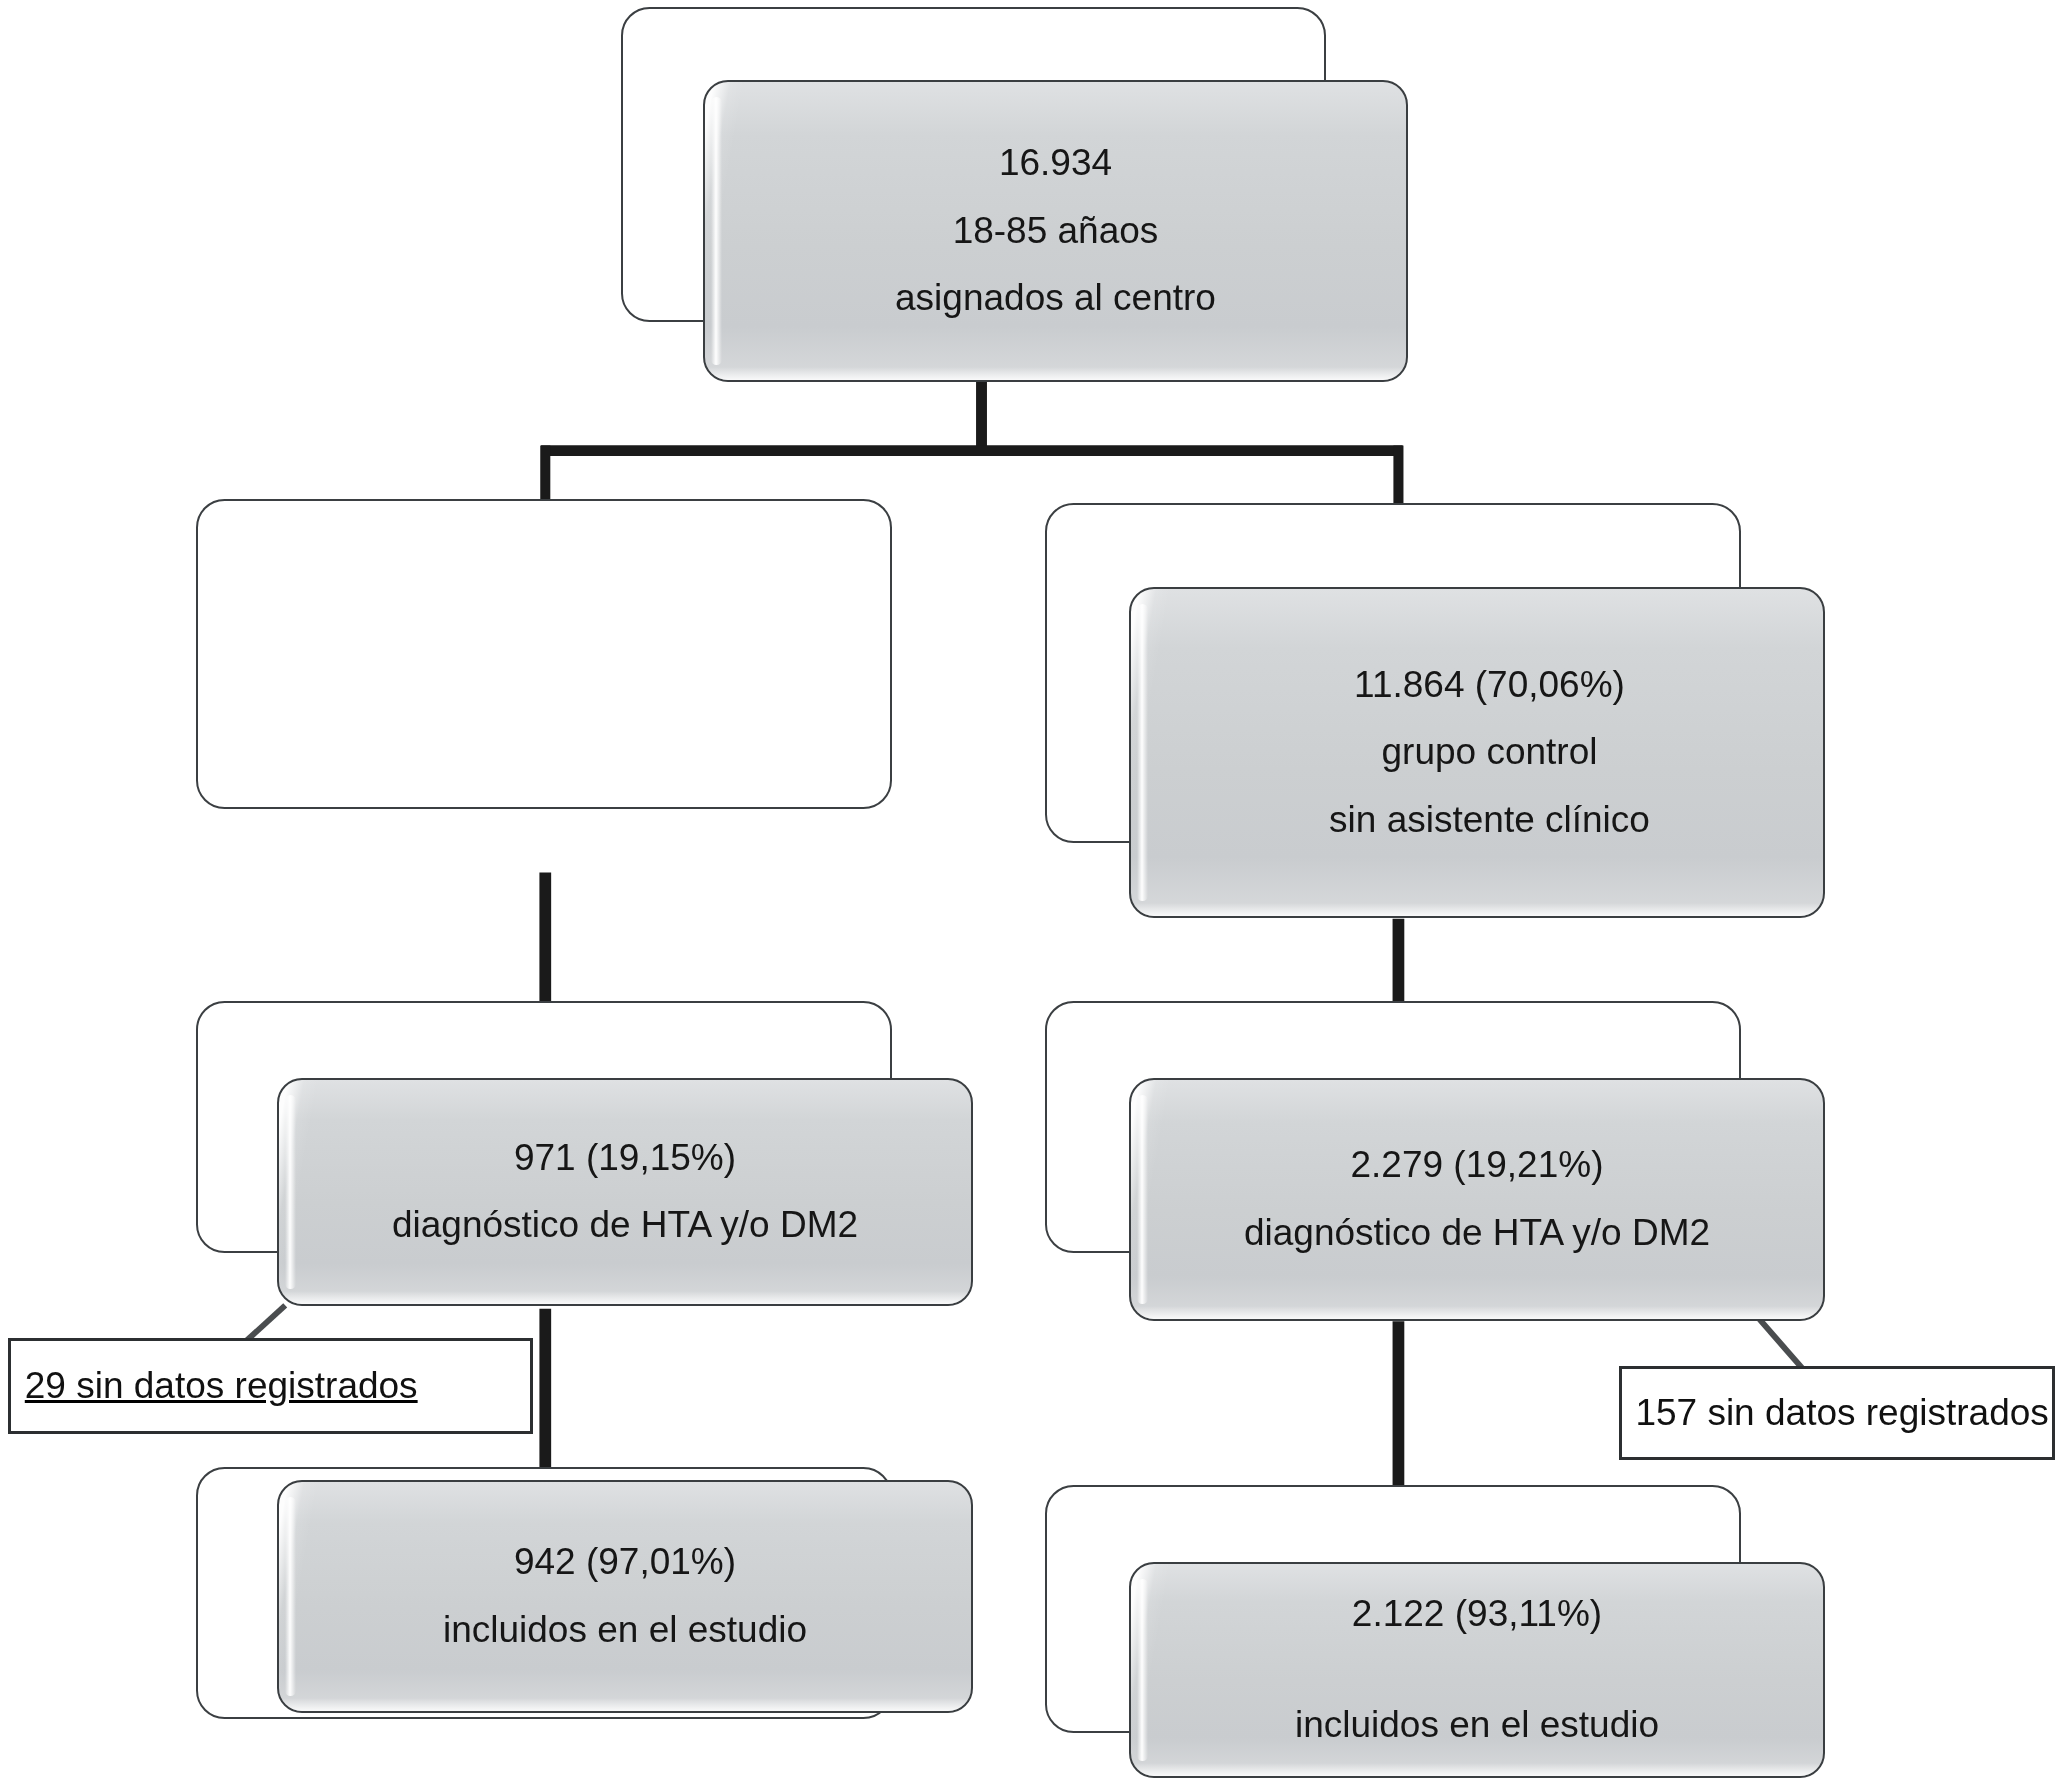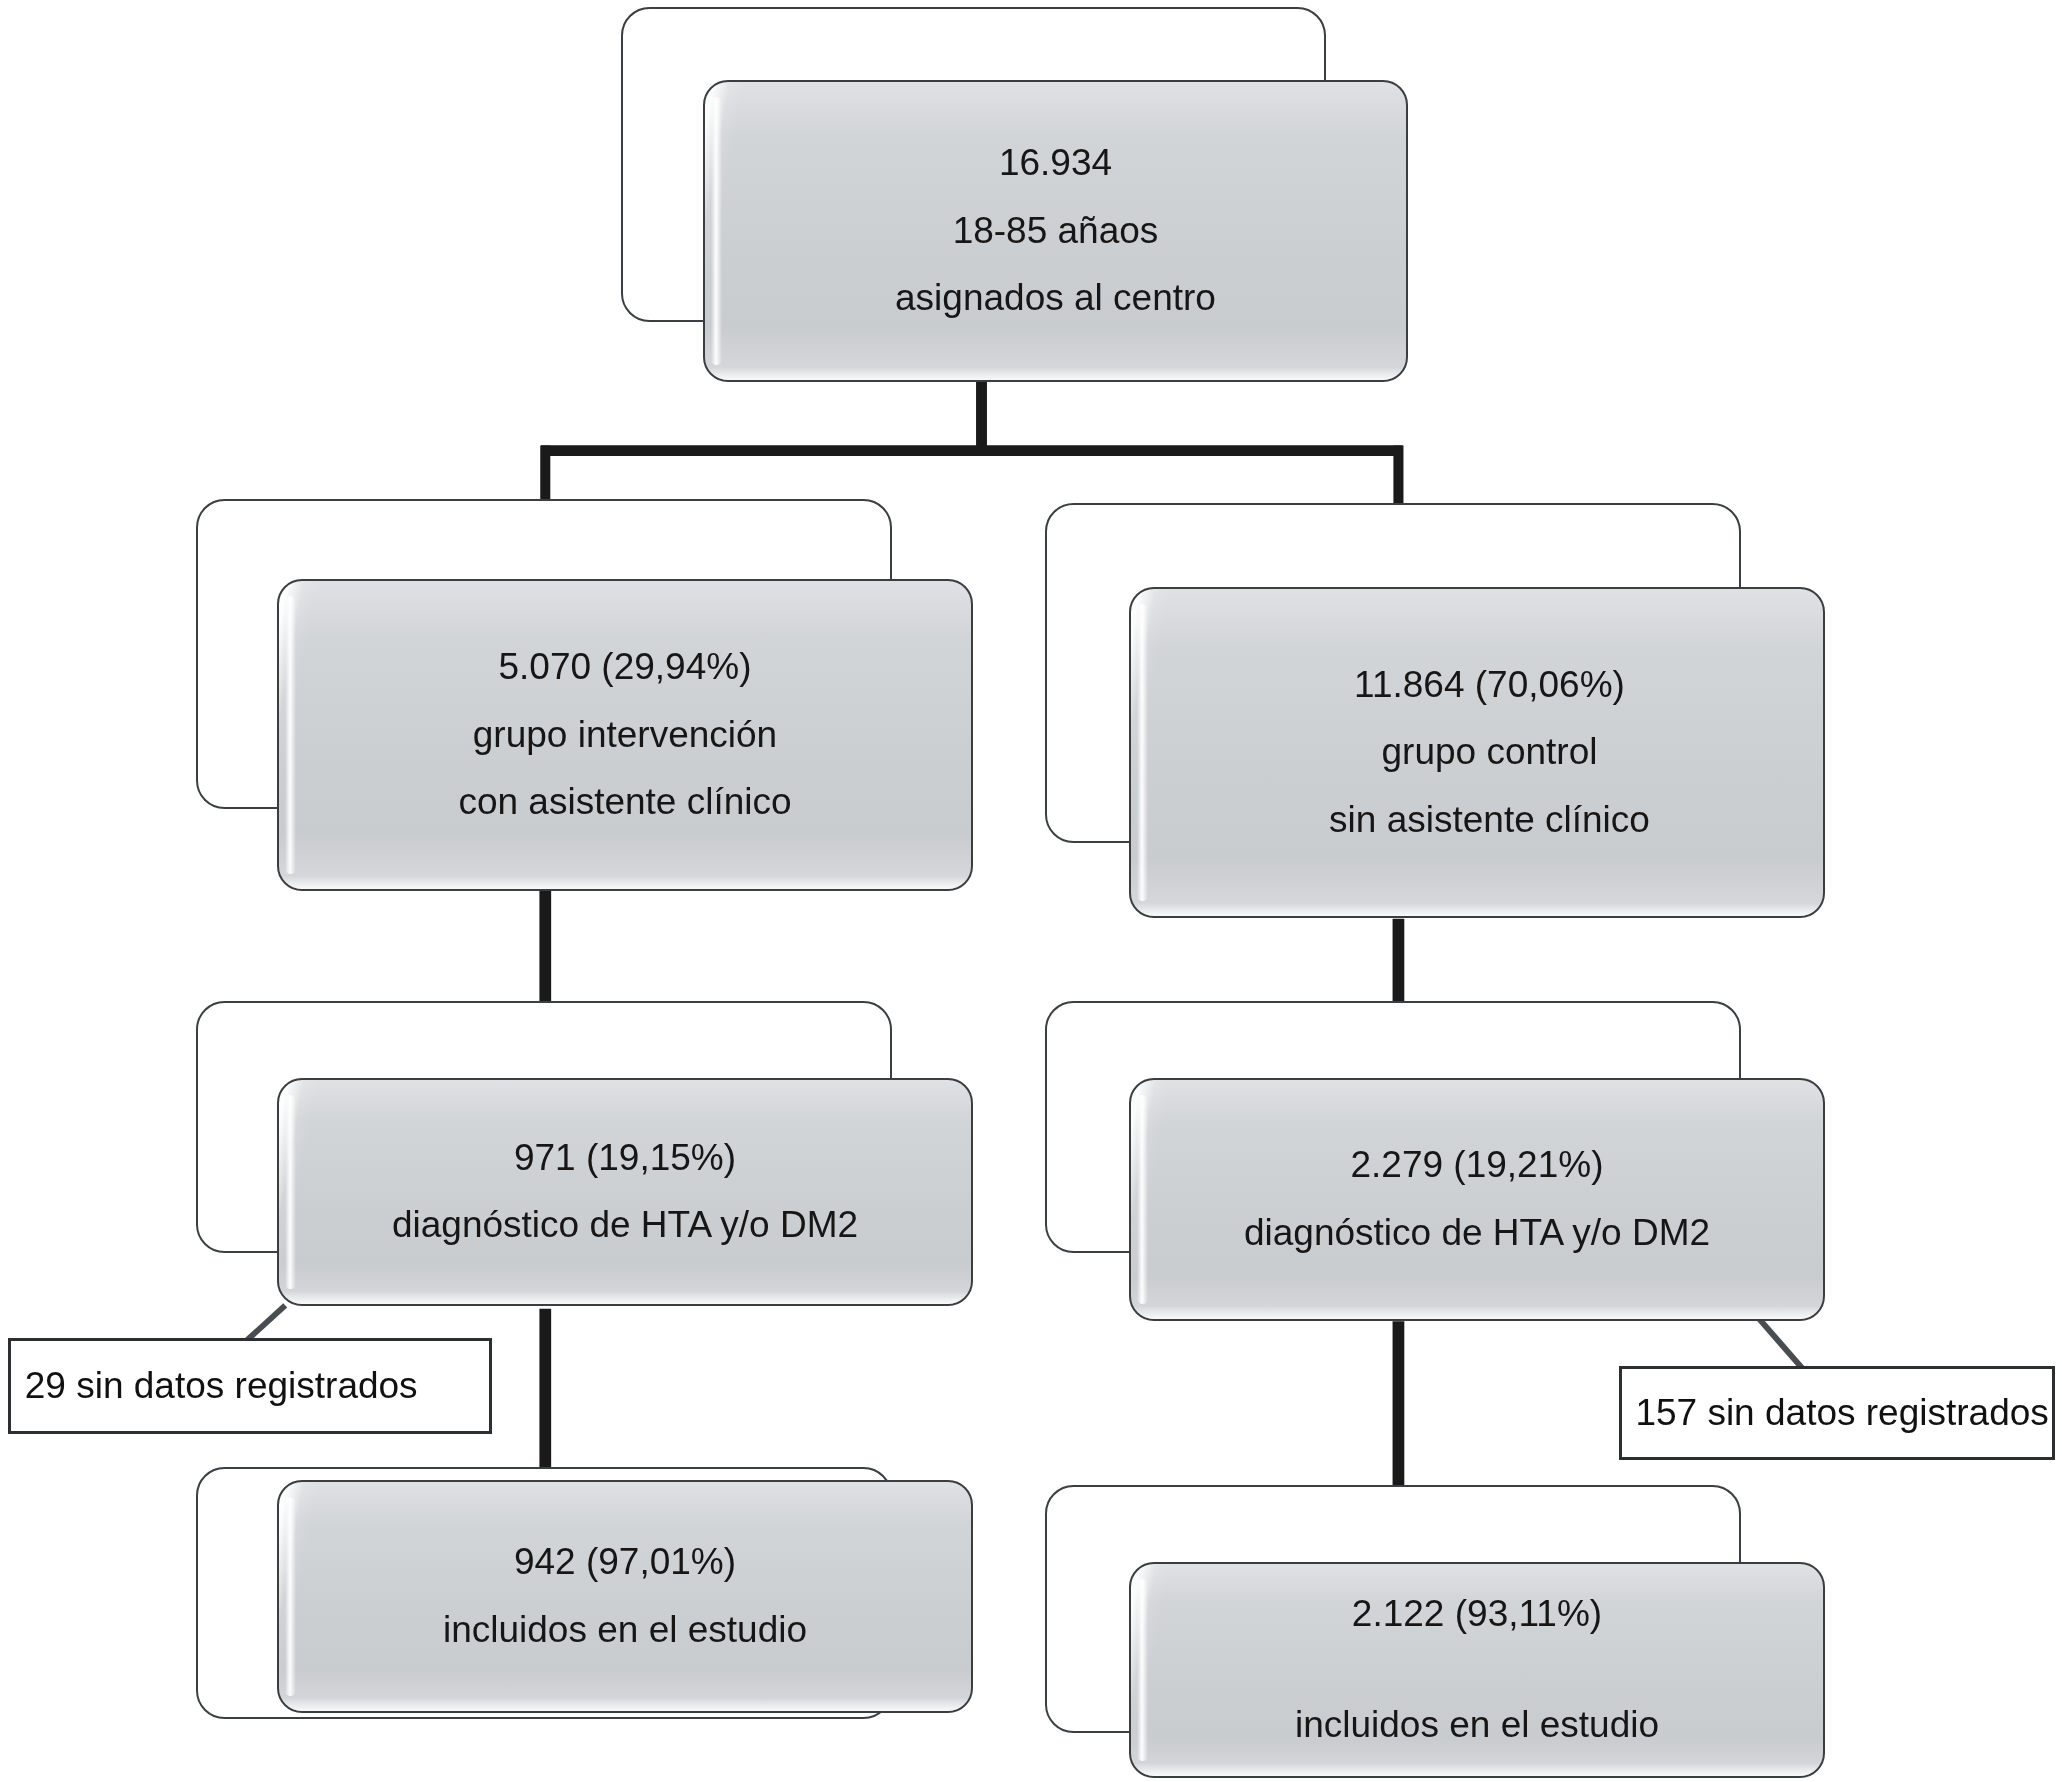--- a/index.html
+++ b/index.html
@@ -139,46 +139,41 @@
   </svg>
 
   <div class="back-card" style="left:621px; top:6.7px; width:705px; height:315px;"></div>
   <div class="front-card" style="left:703px; top:80px; width:705px; height:302px;">
     <div class="card-line">16.934</div>
     <div class="card-line">18-85 añaos</div>
     <div class="card-line">asignados al centro</div>
   </div>
 
   <div class="back-card" style="left:196px; top:499px; width:696px; height:310px;"></div>
-  <div class="front-card" style="left:277px; top:579px; width:696px; height:312px;">
-    <div class="card-line">5.070 (29,94%)</div>
-    <div class="card-line">grupo intervención</div>
-    <div class="card-line">con asistente clínico</div>
-  </div>
 
   <div class="back-card" style="left:1045px; top:503px; width:696px; height:340px;"></div>
   <div class="front-card" style="left:1129px; top:587px; width:696px; height:331px;padding-left:25px;">
     <div class="card-line">11.864 (70,06%)</div>
     <div class="card-line">grupo control</div>
     <div class="card-line">sin asistente clínico</div>
   </div>
 
   <div class="back-card" style="left:196px; top:1001px; width:696px; height:252px;"></div>
   <div class="front-card" style="left:277px; top:1078px; width:696px; height:228px;">
     <div class="card-line">971 (19,15%)</div>
     <div class="card-line">diagnóstico de HTA y/o DM2</div>
   </div>
 
   <div class="back-card" style="left:1045px; top:1001px; width:696px; height:252px;"></div>
   <div class="front-card" style="left:1129px; top:1078px; width:696px; height:243px;">
     <div class="card-line">2.279 (19,21%)</div>
     <div class="card-line">diagnóstico de HTA y/o DM2</div>
   </div>
 
-  <div class="note-box" style="left:8.4px; top:1338px; width:484px; height:96px;">
+  <div class="note-box" style="left:8.4px; top:1338px; width:525px; height:96px;text-decoration:underline;">
     <span class="note-text">29 sin datos registrados</span>
   </div>
 
   <div class="note-box" style="left:1619px; top:1366px; width:436px; height:94px;">
     <span class="note-text">157 sin datos registrados</span>
   </div>
 
   <div class="back-card" style="left:196px; top:1467px; width:696px; height:252px;"></div>
   <div class="front-card" style="left:277px; top:1480px; width:696px; height:233px;">
     <div class="card-line">942 (97,01%)</div>

